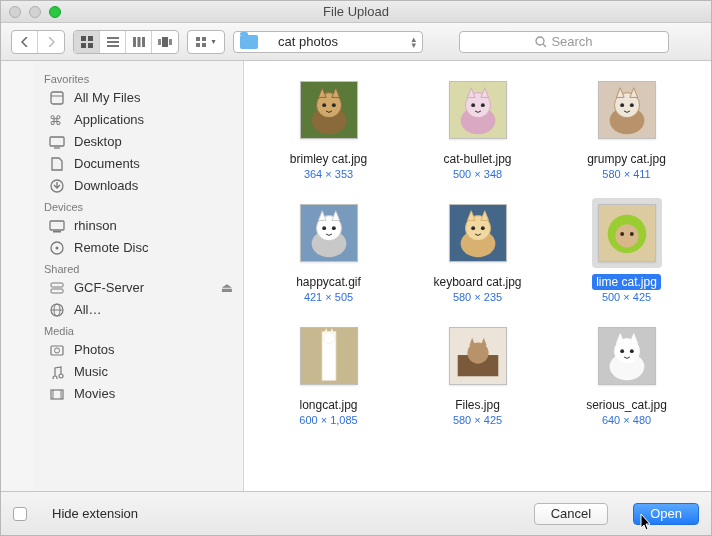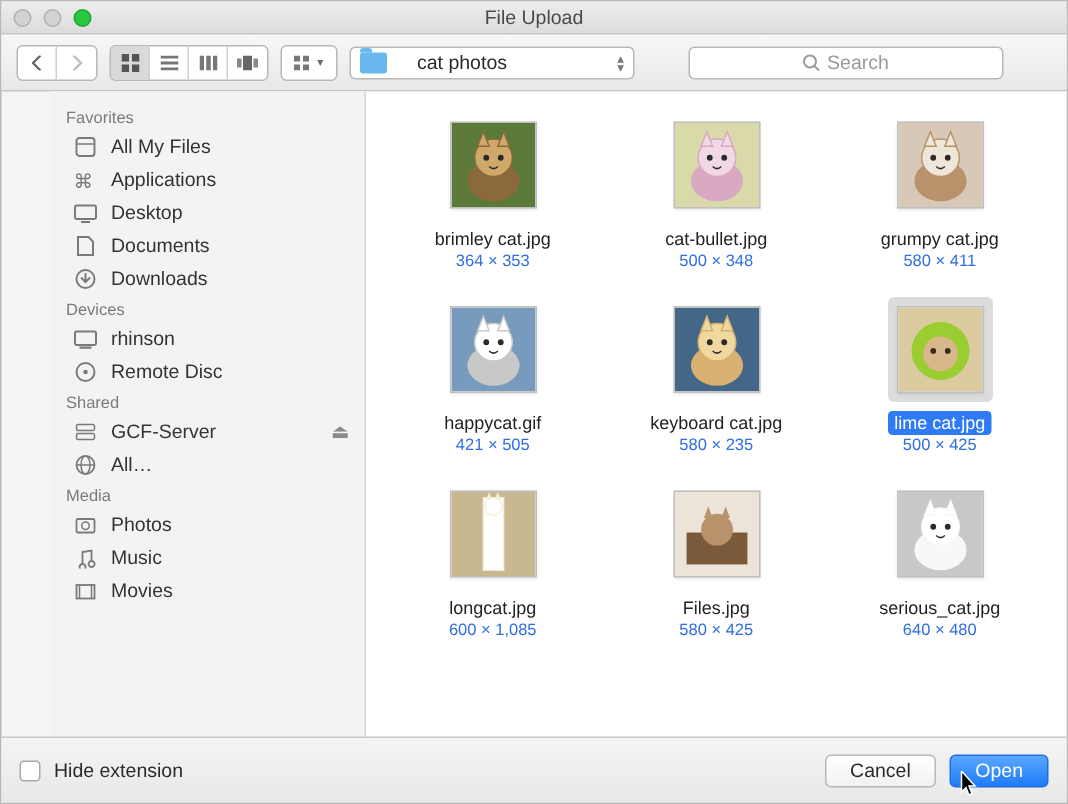--- a/index.html
+++ b/index.html
@@ -97,21 +97,21 @@
   width: 58px; height: 58px; border: 1px solid #bfbfbf; background: #e8e8e8;
   box-shadow: 0 1px 2px rgba(0,0,0,.1);
   display:flex; align-items:center; justify-content:center; overflow: hidden;
 }
 .thumb svg { width: 100%; height: 100%; }
 .fname { margin-top: 6px; font-size: 12px; color: #222; padding: 1px 4px; border-radius: 3px; }
 .fname.selected { background: #2f7bf6; color: #fff; }
 .dims { font-size: 11px; color: #2f6fe0; margin-top: 1px; }
 .footer {
   height: 44px; border-top: 1px solid #c6c6c6; background: linear-gradient(#f4f4f4,#e8e8e8);
-  display: flex; align-items: center; padding: 0 12px; gap: 9px;
+  display: flex; align-items: center; padding: 0 12px; gap: 25px;
 }
 .checkbox { width: 14px; height: 14px; border: 1px solid #a8a8a8; border-radius: 3px; background: #fff; }
 .footer .spacer { flex: 1; }
 .btn {
   height: 22px; padding: 0 16px; border: 1px solid #b8b8b8; border-radius: 4px;
   background: linear-gradient(#ffffff,#f1f1f1); font-size: 13px; display:flex; align-items:center;
 }
 .btn.primary {
   background: linear-gradient(#5aa7ff,#1f7cf7); color: #fff; border-color: #1f6fe0;
   position: relative;

